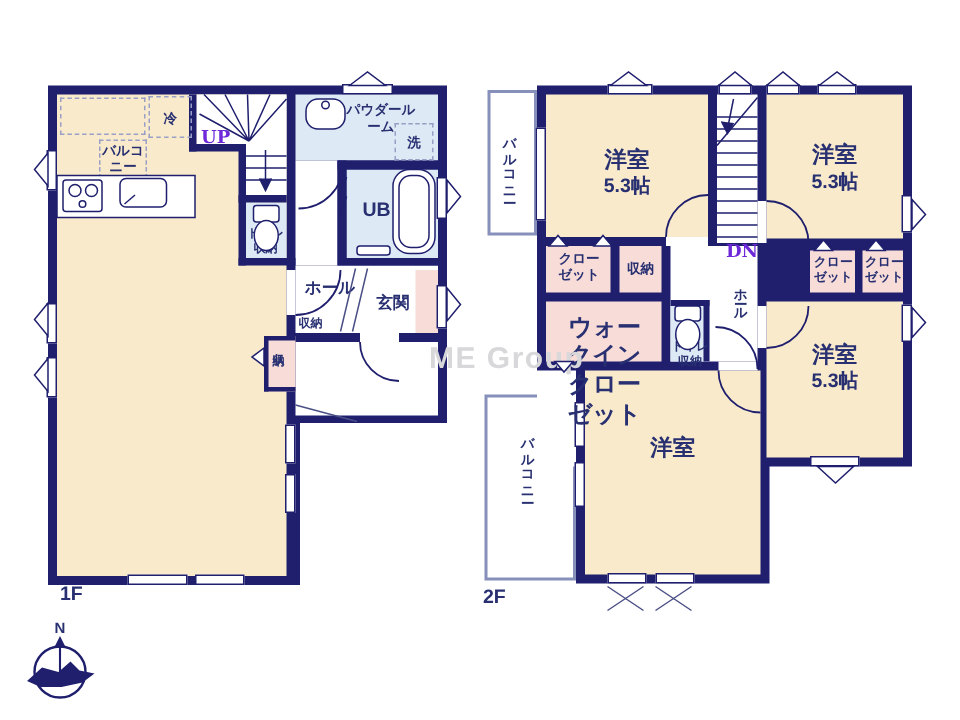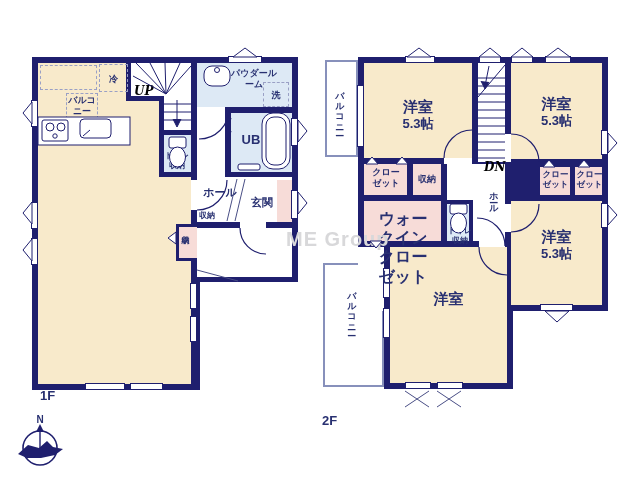--- a/index.html
+++ b/index.html
@@ -8,21 +8,21 @@
   .abs{position:absolute;box-sizing:border-box;}
   .wall{background:#1f1f6e;}
   .cream{background:#f8eacb;}
   .pink{background:#f7dcd8;}
   .blue{background:#dde9f5;}
   .white{background:#ffffff;}
   .win{background:#ffffff;border:1px solid #1f1f6e;}
   .lbl{color:#283071;font-weight:bold;line-height:1.2;text-align:center;word-break:break-all;}
   .vtext{writing-mode:vertical-rl;text-orientation:upright;letter-spacing:1px;}
   .dash{border:1px dashed #9aa0c5;}
-  .updn{font-family:"DejaVu Serif",serif;font-style:italic;font-weight:bold;color:#000000;font-size:12px;}
+  .updn{font-family:"DejaVu Serif",serif;font-weight:bold;color:#6d28d9;font-size:12px;}
   .roomname{font-size:15px;}
   .roomsize{font-size:13px;}
   .big .roomname{font-size:18px;letter-spacing:1px;}
   .big .roomsize{font-size:16px;}
   .balcony{background:#fff;border:2px solid #8790bb;}
   .watermark{color:#d8d8da;font-size:20px;letter-spacing:1px;font-weight:bold;}
   .floorlbl{color:#283071;font-weight:bold;font-size:13px;}
   svg{position:absolute;left:0;top:0;}
 </style>
 </head>
@@ -140,21 +140,21 @@
     <div class="roomname">洋室</div>
   </div>
   <div class="abs updn" style="left:484px;top:160px">DN</div>
   <div class="abs lbl" style="left:371px;top:167px;width:30px;font-size:9px">クローゼット</div>
   <div class="abs lbl" style="left:416px;top:174px;width:22px;font-size:9px">収納</div>
   <div class="abs lbl" style="left:372px;top:209px;width:62px;font-size:16px">ウォークインクローゼット</div>
   <div class="abs lbl" style="left:446px;top:226px;width:28px;font-size:8px">トイレ収納</div>
   <div class="abs lbl vtext" style="left:488px;top:186px;font-size:9px">ホール</div>
   <div class="abs lbl" style="left:542px;top:169px;width:27px;font-size:8.5px">クローゼット</div>
   <div class="abs lbl" style="left:576px;top:169px;width:27px;font-size:8.5px">クローゼット</div>
-  <div class="abs floorlbl" style="left:322px;top:413px">2F</div>
+  <div class="abs floorlbl" style="left:322px;top:390px">2F</div>
 
   <div class="abs watermark" style="left:286px;top:228px">ME Group</div>
 
   <svg width="640" height="480" viewBox="0 0 640 480">
     <g stroke="#1f1f6e" stroke-width="1" fill="none">
       <path d="M166,94 L133,76 M166,94 L136,63 M166,94 L150,63 M166,94 L165,63 M166,94 L180,63 M166,94 L191,66"></path>
       <path d="M164,104 h27 M164,112 h27 M164,120 h27"></path>
       <path d="M177,100 L177,124"></path>
       <path d="M173,119 L177,127 L181,119" fill="#1f1f6e"></path>
     </g>

